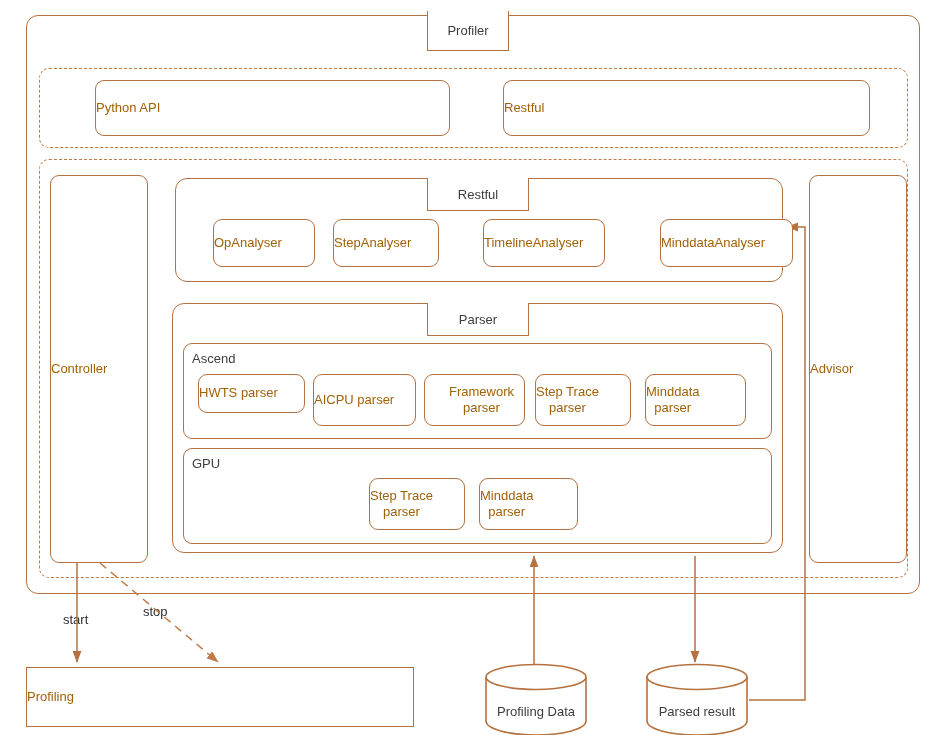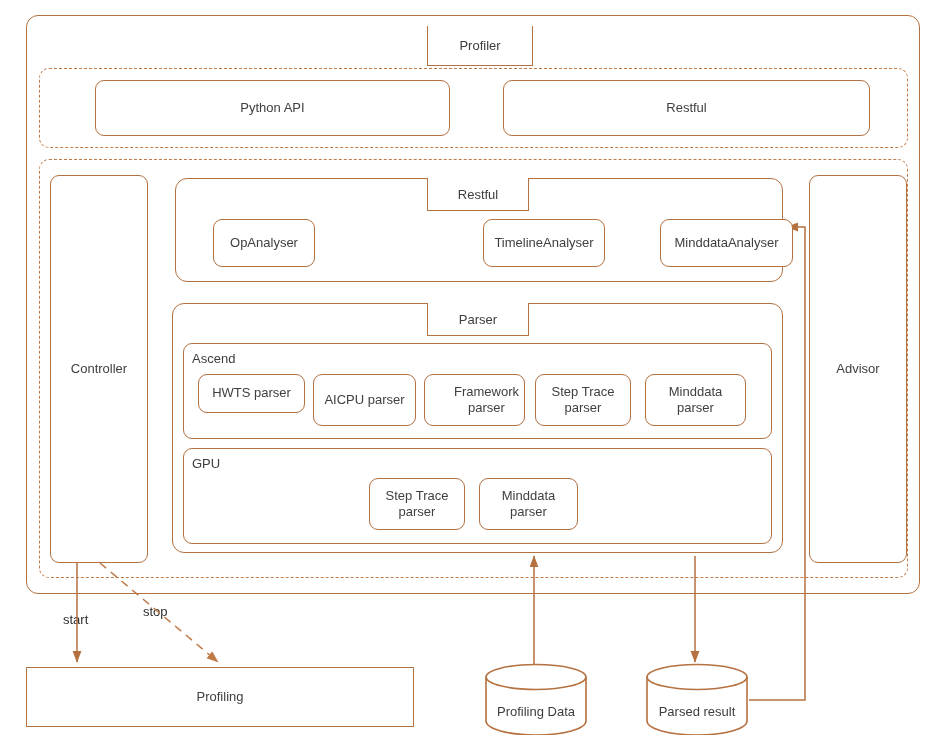--- a/index.html
+++ b/index.html
@@ -17,23 +17,22 @@
     background: #ffffff;
     overflow: hidden;
   }
   .box {
     position: absolute;
     box-sizing: border-box;
     border: 1.6px solid #b5713f;
     background: transparent;
     display: flex;
     align-items: center;
-    justify-content: center;
     text-align: center;
-    color: #404040;
+    color: #a16207;
     font-size: 13px;
     line-height: 1.25;
   }
   .rounded { border-radius: 9px; }
   .rounded-lg { border-radius: 12px; }
   .dashed {
     border-style: dashed;
     border-width: 1.6px;
     border-color: #c07a48;
     border-radius: 10px;
@@ -90,21 +89,21 @@
     pointer-events: none;
   }
 </style>
 </head>
 <body>
 
 <div id="canvas">
 
   <div class="box rounded-lg" style="left:26px; top:15px; width:894px; height:579px;"></div>
 
-  <div class="title-tab" style="left:427px; top:26px; width:106px; height:40px;">
+  <div class="title-tab" style="left:427px; top:11px; width:82px; height:40px;">
     <span>Profiler</span>
   </div>
 
   <div class="box dashed" style="left:39px; top:68px; width:869px; height:80px;"></div>
 
   <div class="box rounded leaf" style="left:95px; top:80px; width:355px; height:56px;">
     <span>Python API</span>
   </div>
 
   <div class="box rounded leaf" style="left:503px; top:80px; width:367px; height:56px;">
@@ -121,20 +120,23 @@
     <span>Advisor</span>
   </div>
 
   <div class="box rounded-lg" style="left:175px; top:178px; width:608px; height:104px;"></div>
   <div class="title-tab" style="left:427px; top:178px; width:102px; height:33px;">
     <span>Restful</span>
   </div>
 
   <div class="box rounded leaf" style="left:196px; top:219px; width:102px; height:48px;margin-left:17px;">
     <span>OpAnalyser</span>
+  </div>
+  <div class="box rounded leaf" style="left:333px; top:219px; width:106px; height:48px;">
+    <span>StepAnalyser</span>
   </div>
   <div class="box rounded leaf" style="left:483px; top:219px; width:122px; height:48px;">
     <span>TimelineAnalyser</span>
   </div>
   <div class="box rounded leaf" style="left:652px; top:219px; width:133px; height:48px;margin-left:8px;">
     <span>MinddataAnalyser</span>
   </div>
 
   <div class="box rounded-lg" style="left:172px; top:303px; width:611px; height:250px;"></div>
   <div class="title-tab" style="left:427px; top:303px; width:102px; height:33px;">

